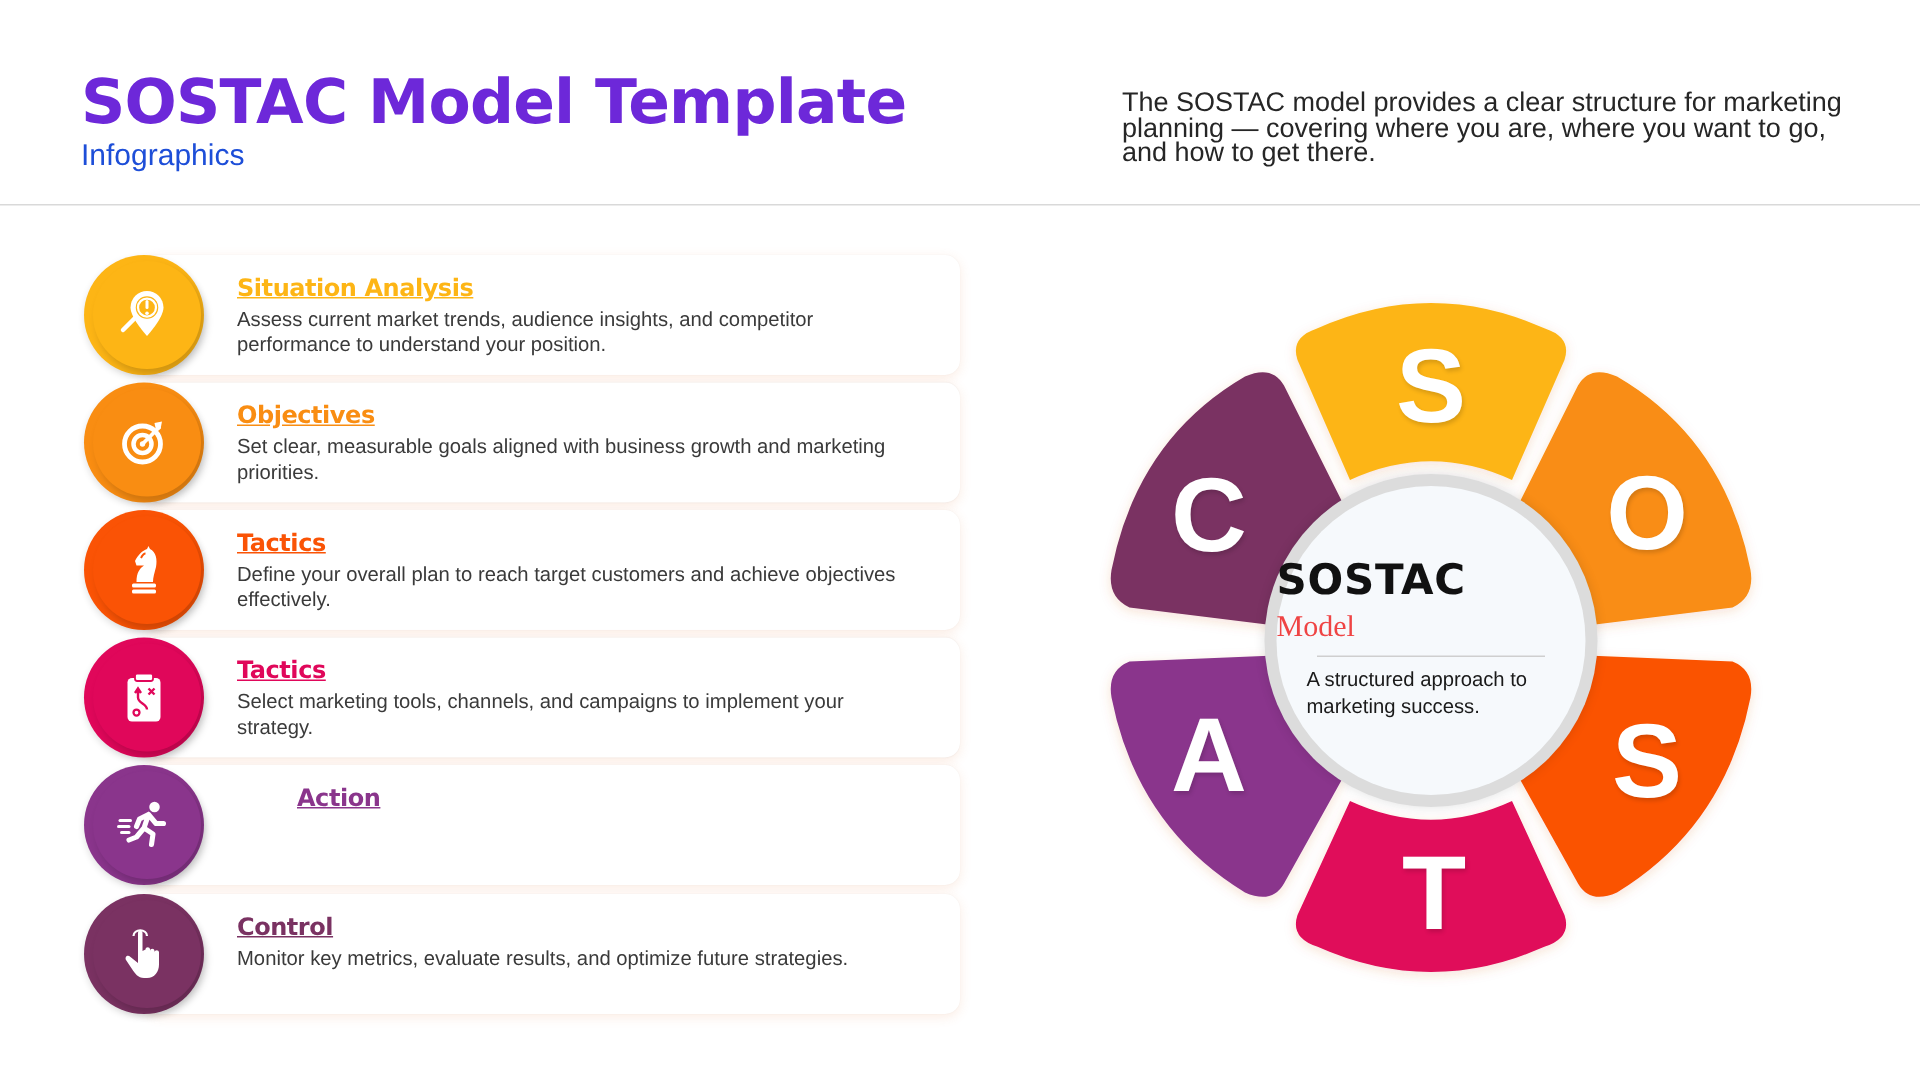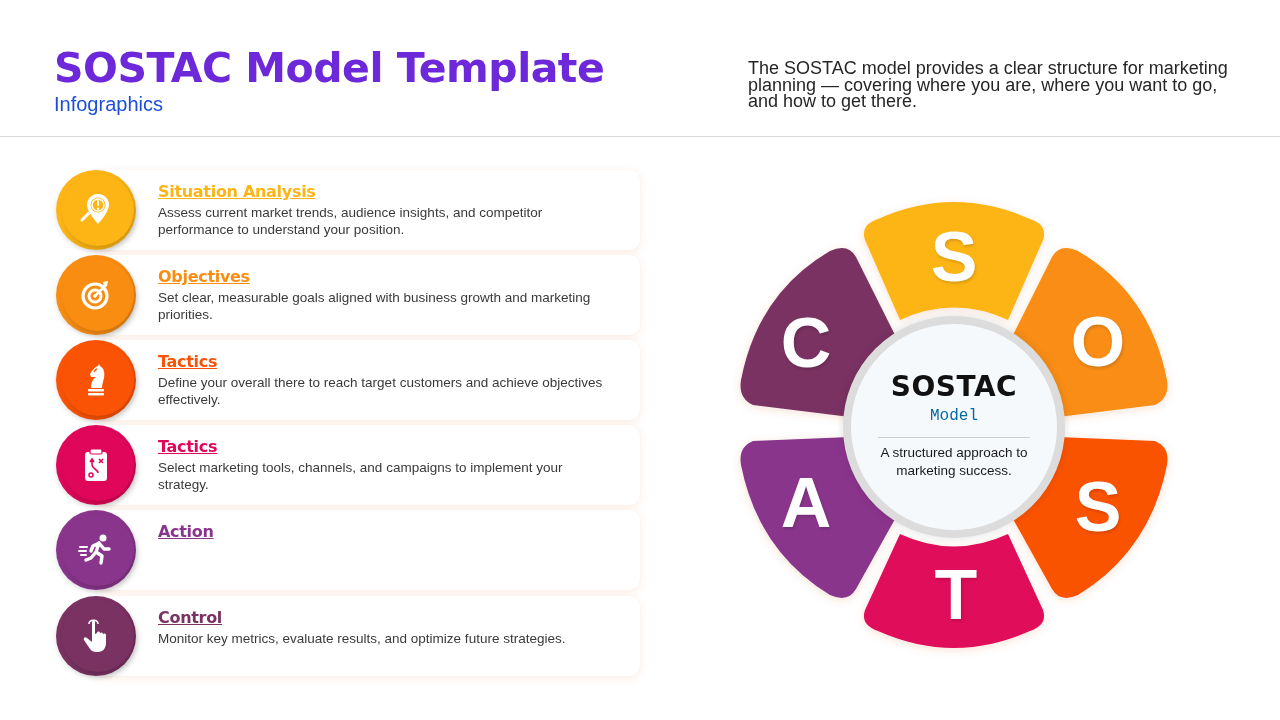--- a/index.html
+++ b/index.html
@@ -59,31 +59,31 @@
 
   
   .wheel { position: absolute; left: 730px; top: 185px; width: 450px; height: 480px; }
   .wheel svg.petals { position: absolute; left: 0; top: 0; }
   .hub {
     position: absolute; left: 113px; top: 131px; width: 222px; height: 222px; border-radius: 50%;
     background: #dcdcdc; box-shadow: 0 0 8px rgba(0,0,0,0.12);
   }
   .hub .face {
     position: absolute; left: 8px; top: 8px; width: 206px; height: 206px; border-radius: 50%;
-    background: #f6f9fc; text-align: center;
+    background: #f6f9fc; text-align: left;
   }
   .hub .h1 {
     position: absolute; left: 0; width: 100%; top: 46px;
     font-size: 28px; font-weight: bold; color: #111; letter-spacing: 0.5px;
     font-family: "DejaVu Sans", sans-serif;
   }
   .hub .h2 {
     position: absolute; left: 0; width: 100%; top: 83px;
-    font-size: 16px; color: #0369a1;
-    font-family: Liberation Mono, monospace;
+    font-size: 20px; color: #ef4444;
+    font-family: Liberation Serif, serif;
   }
   .hub .rule {
     position: absolute; left: 27px; width: 152px; top: 113px; height: 1px; background: #cfcfcf;
   }
   .hub .h3 {
     position: absolute; left: 20px; width: 166px; top: 120px;
     font-size: 13.5px; line-height: 17.5px; color: #1a1a1a;
     font-family: "Liberation Sans", sans-serif;
   }
   .letter {
@@ -142,21 +142,21 @@
     <div class="badge" style="background:#FA5305;">
       <div class="inner" style="background:#FA5305;"></div>
       <svg viewBox="0 0 40 40">
         <path d="M15 28 C15 22 17 19 20 17 L15 17 L14 14 C16 10 19 7 22 6 L23 4 L24 6 C28 8 29 13 28 18 C27 22 26 25 26 28 Z" fill="#fff"></path>
         <path d="M18 12 C19 10 20 9 21 9" stroke="#FA5305" stroke-width="1.3" fill="none"></path>
         <rect x="12" y="29" width="16" height="2.6" rx="1" fill="#fff"></rect>
         <rect x="12" y="33" width="16" height="2.6" rx="1" fill="#fff"></rect>
       </svg>
     </div>
     <div class="name" style="color:#FA5305;">Tactics</div>
-    <div class="desc">Define your overall there to reach target customers and achieve objectives effectively.</div>
+    <div class="desc">Define your overall plan to reach target customers and achieve objectives effectively.</div>
   </div>
 
   <div class="step" style="top:425px;">
     <div class="card"></div>
     <div class="badge" style="background:#E0075A;">
       <div class="inner" style="background:#E0075A;"></div>
       <svg viewBox="0 0 40 40">
         <rect x="9" y="7" width="22" height="29" rx="3" fill="#fff"></rect>
         <rect x="14" y="4" width="12" height="5" rx="1.5" fill="#fff" stroke="#E0075A" stroke-width="1.2"></rect>
         <path d="M14 17 L16 14 L18 17 M16 14 L16 20 C16 24 22 24 22 28" stroke="#E0075A" stroke-width="1.6" fill="none"></path>
@@ -173,21 +173,21 @@
     <div class="badge" style="background:#8A358C;">
       <div class="inner" style="background:#8A358C;"></div>
       <svg viewBox="0 0 40 40">
         <circle cx="27" cy="8" r="3.5" fill="#fff"></circle>
         <path d="M23 13 L17 16 L15 21 M23 13 L20 22 L26 26 L25 33 M20 22 L15 28 L10 30 M23 13 L28 19 L33 19" stroke="#fff" stroke-width="3.4" stroke-linecap="round" stroke-linejoin="round" fill="none"></path>
         <line x1="4" y1="17" x2="11" y2="17" stroke="#fff" stroke-width="2" stroke-linecap="round"></line>
         <line x1="3" y1="21" x2="10" y2="21" stroke="#fff" stroke-width="2" stroke-linecap="round"></line>
         <line x1="5" y1="25" x2="10" y2="25" stroke="#fff" stroke-width="2" stroke-linecap="round"></line>
       </svg>
     </div>
-    <div class="name" style="color:#8A358C;">Action</div>
+    <div class="name" style="color:#8A358C;margin-left:40px;">Action</div>
   </div>
 
   <div class="step" style="top:596px;">
     <div class="card"></div>
     <div class="badge" style="background:#7A3262;">
       <div class="inner" style="background:#7A3262;"></div>
       <svg viewBox="0 0 40 40">
         <path d="M16 6 C16 4 19 4 19 6 L19 18 L21 17 C21 15 24 15 24 17 L24 18 C24 16 27 16 27 18 L27 19 C27 17 30 17 30 19 L30 27 C30 32 27 36 22 36 L20 36 C16 36 14 33 12 30 L8 24 C7 22 9 20 11 22 L16 26 Z" fill="#fff"></path>
         <path d="M13 8 C13 3 22 3 22 8" stroke="#fff" stroke-width="1.5" fill="none"></path>
       </svg>

